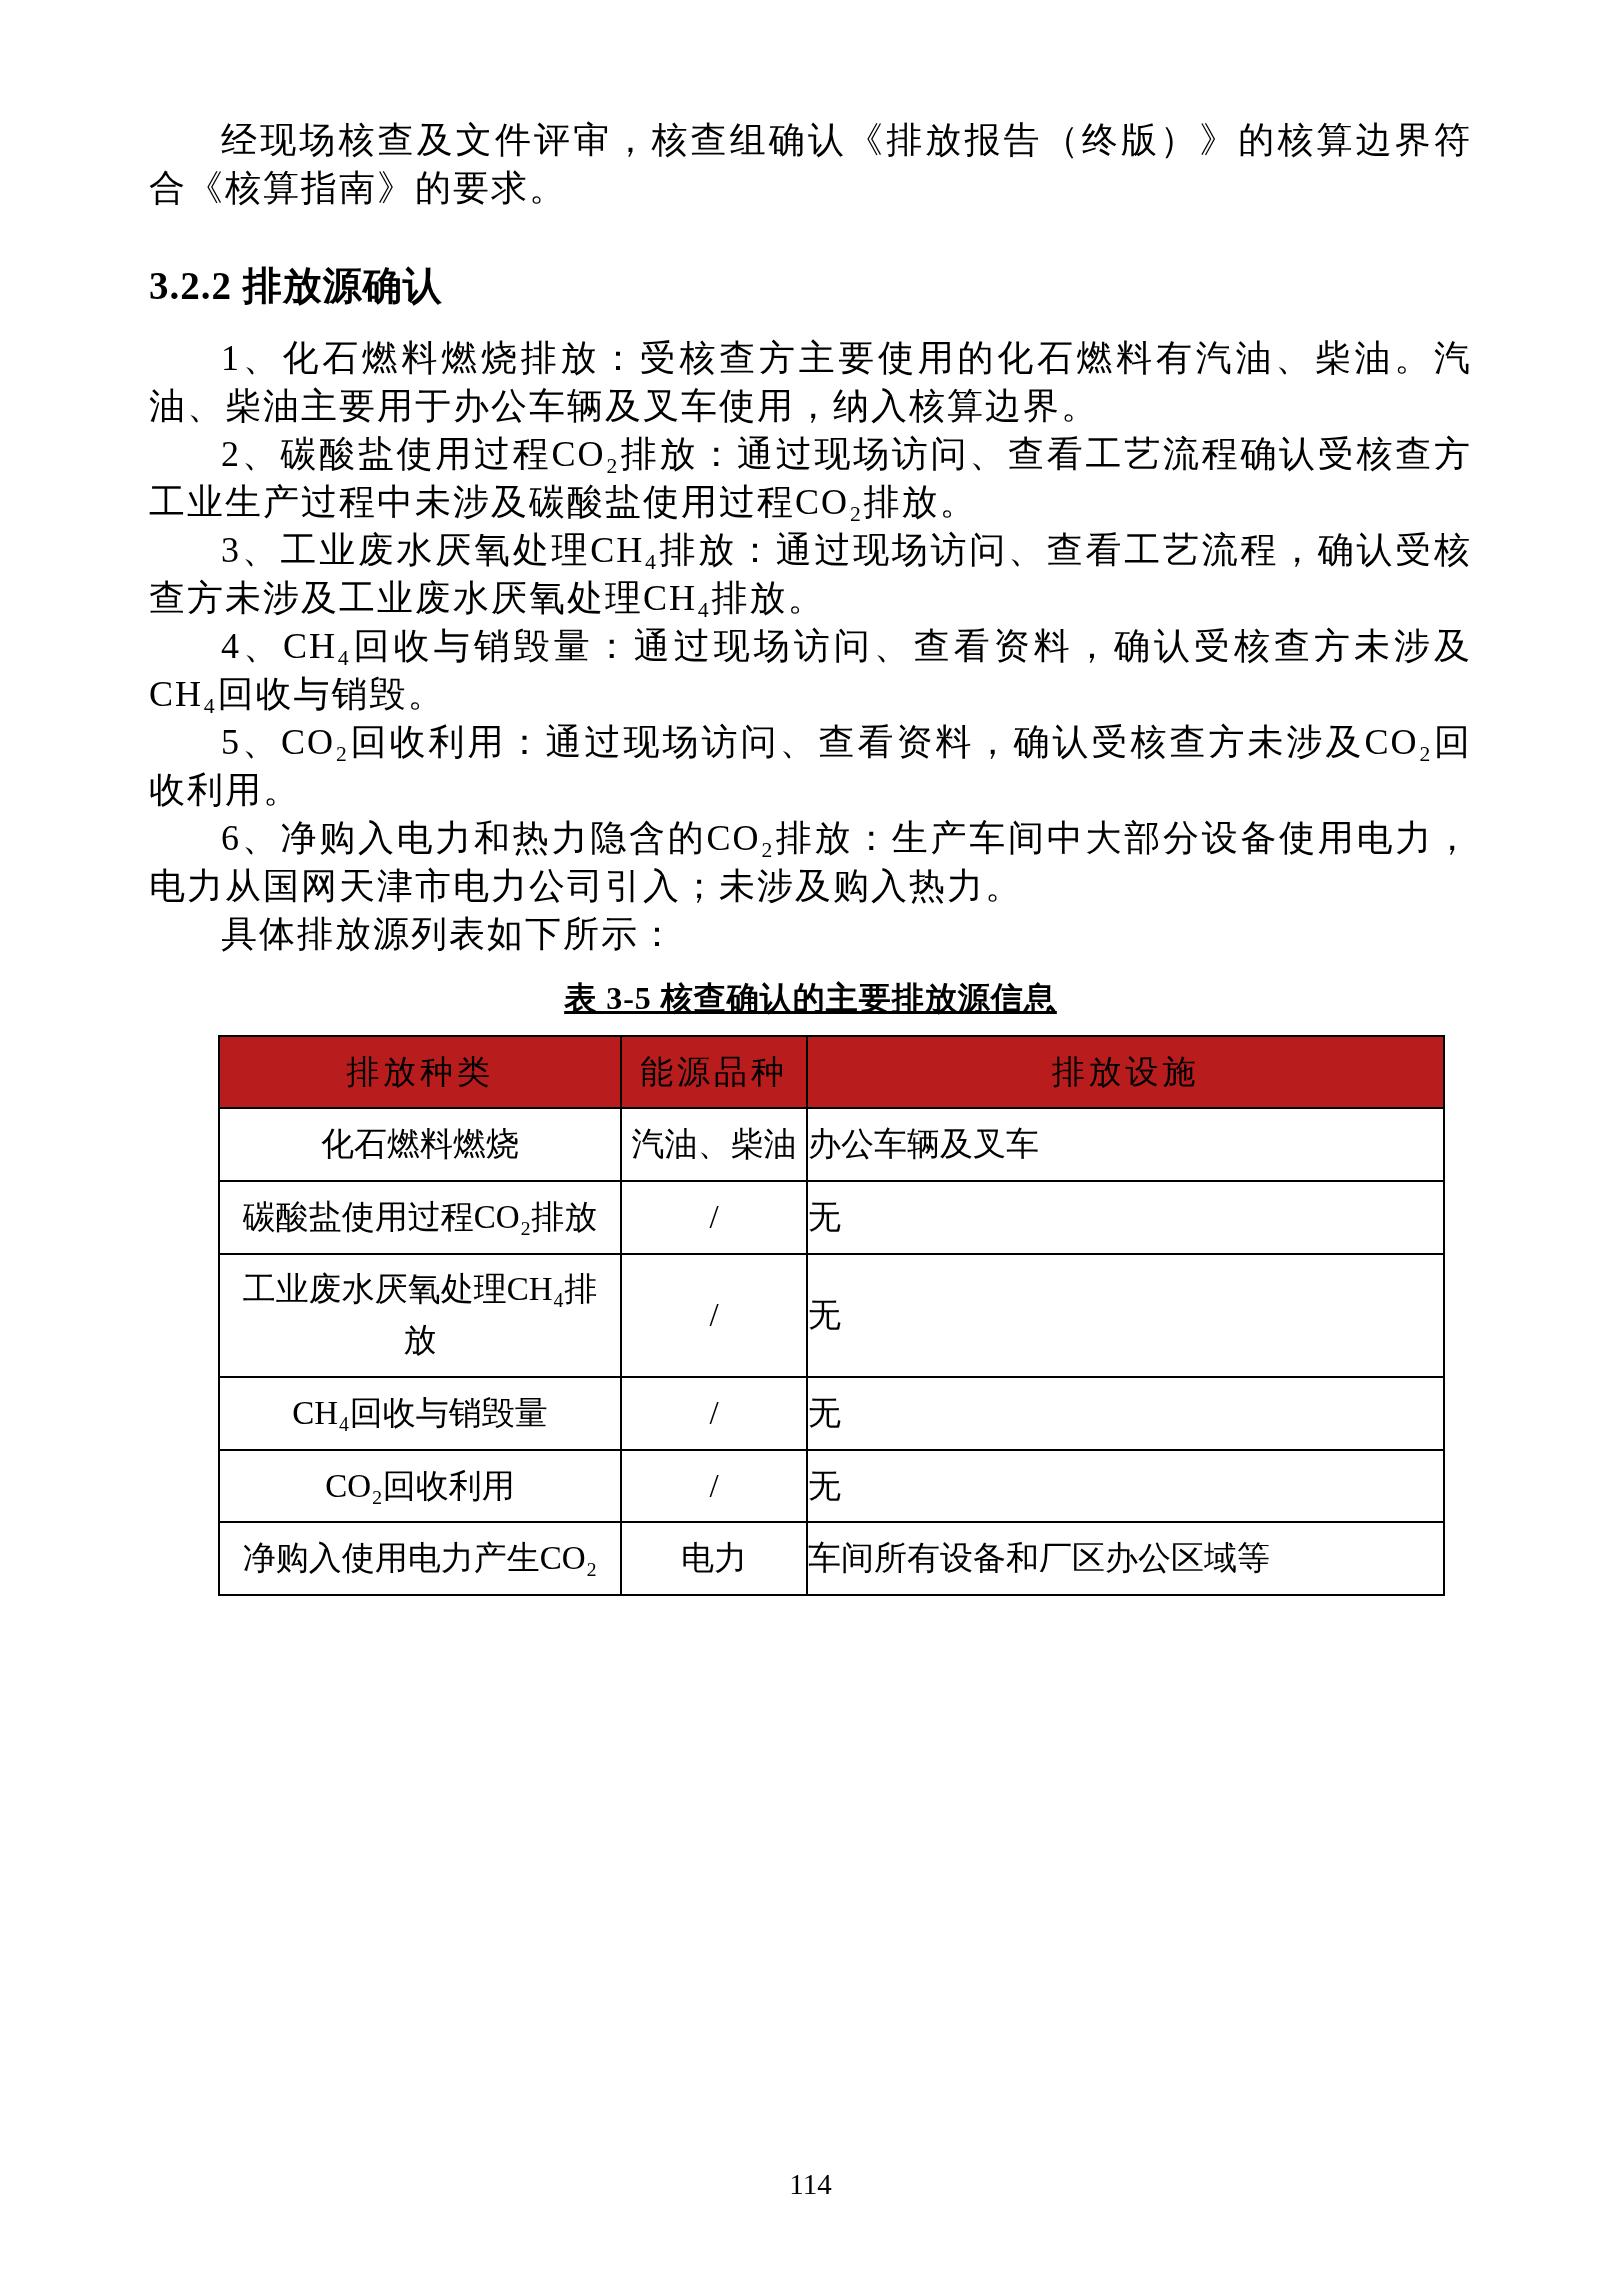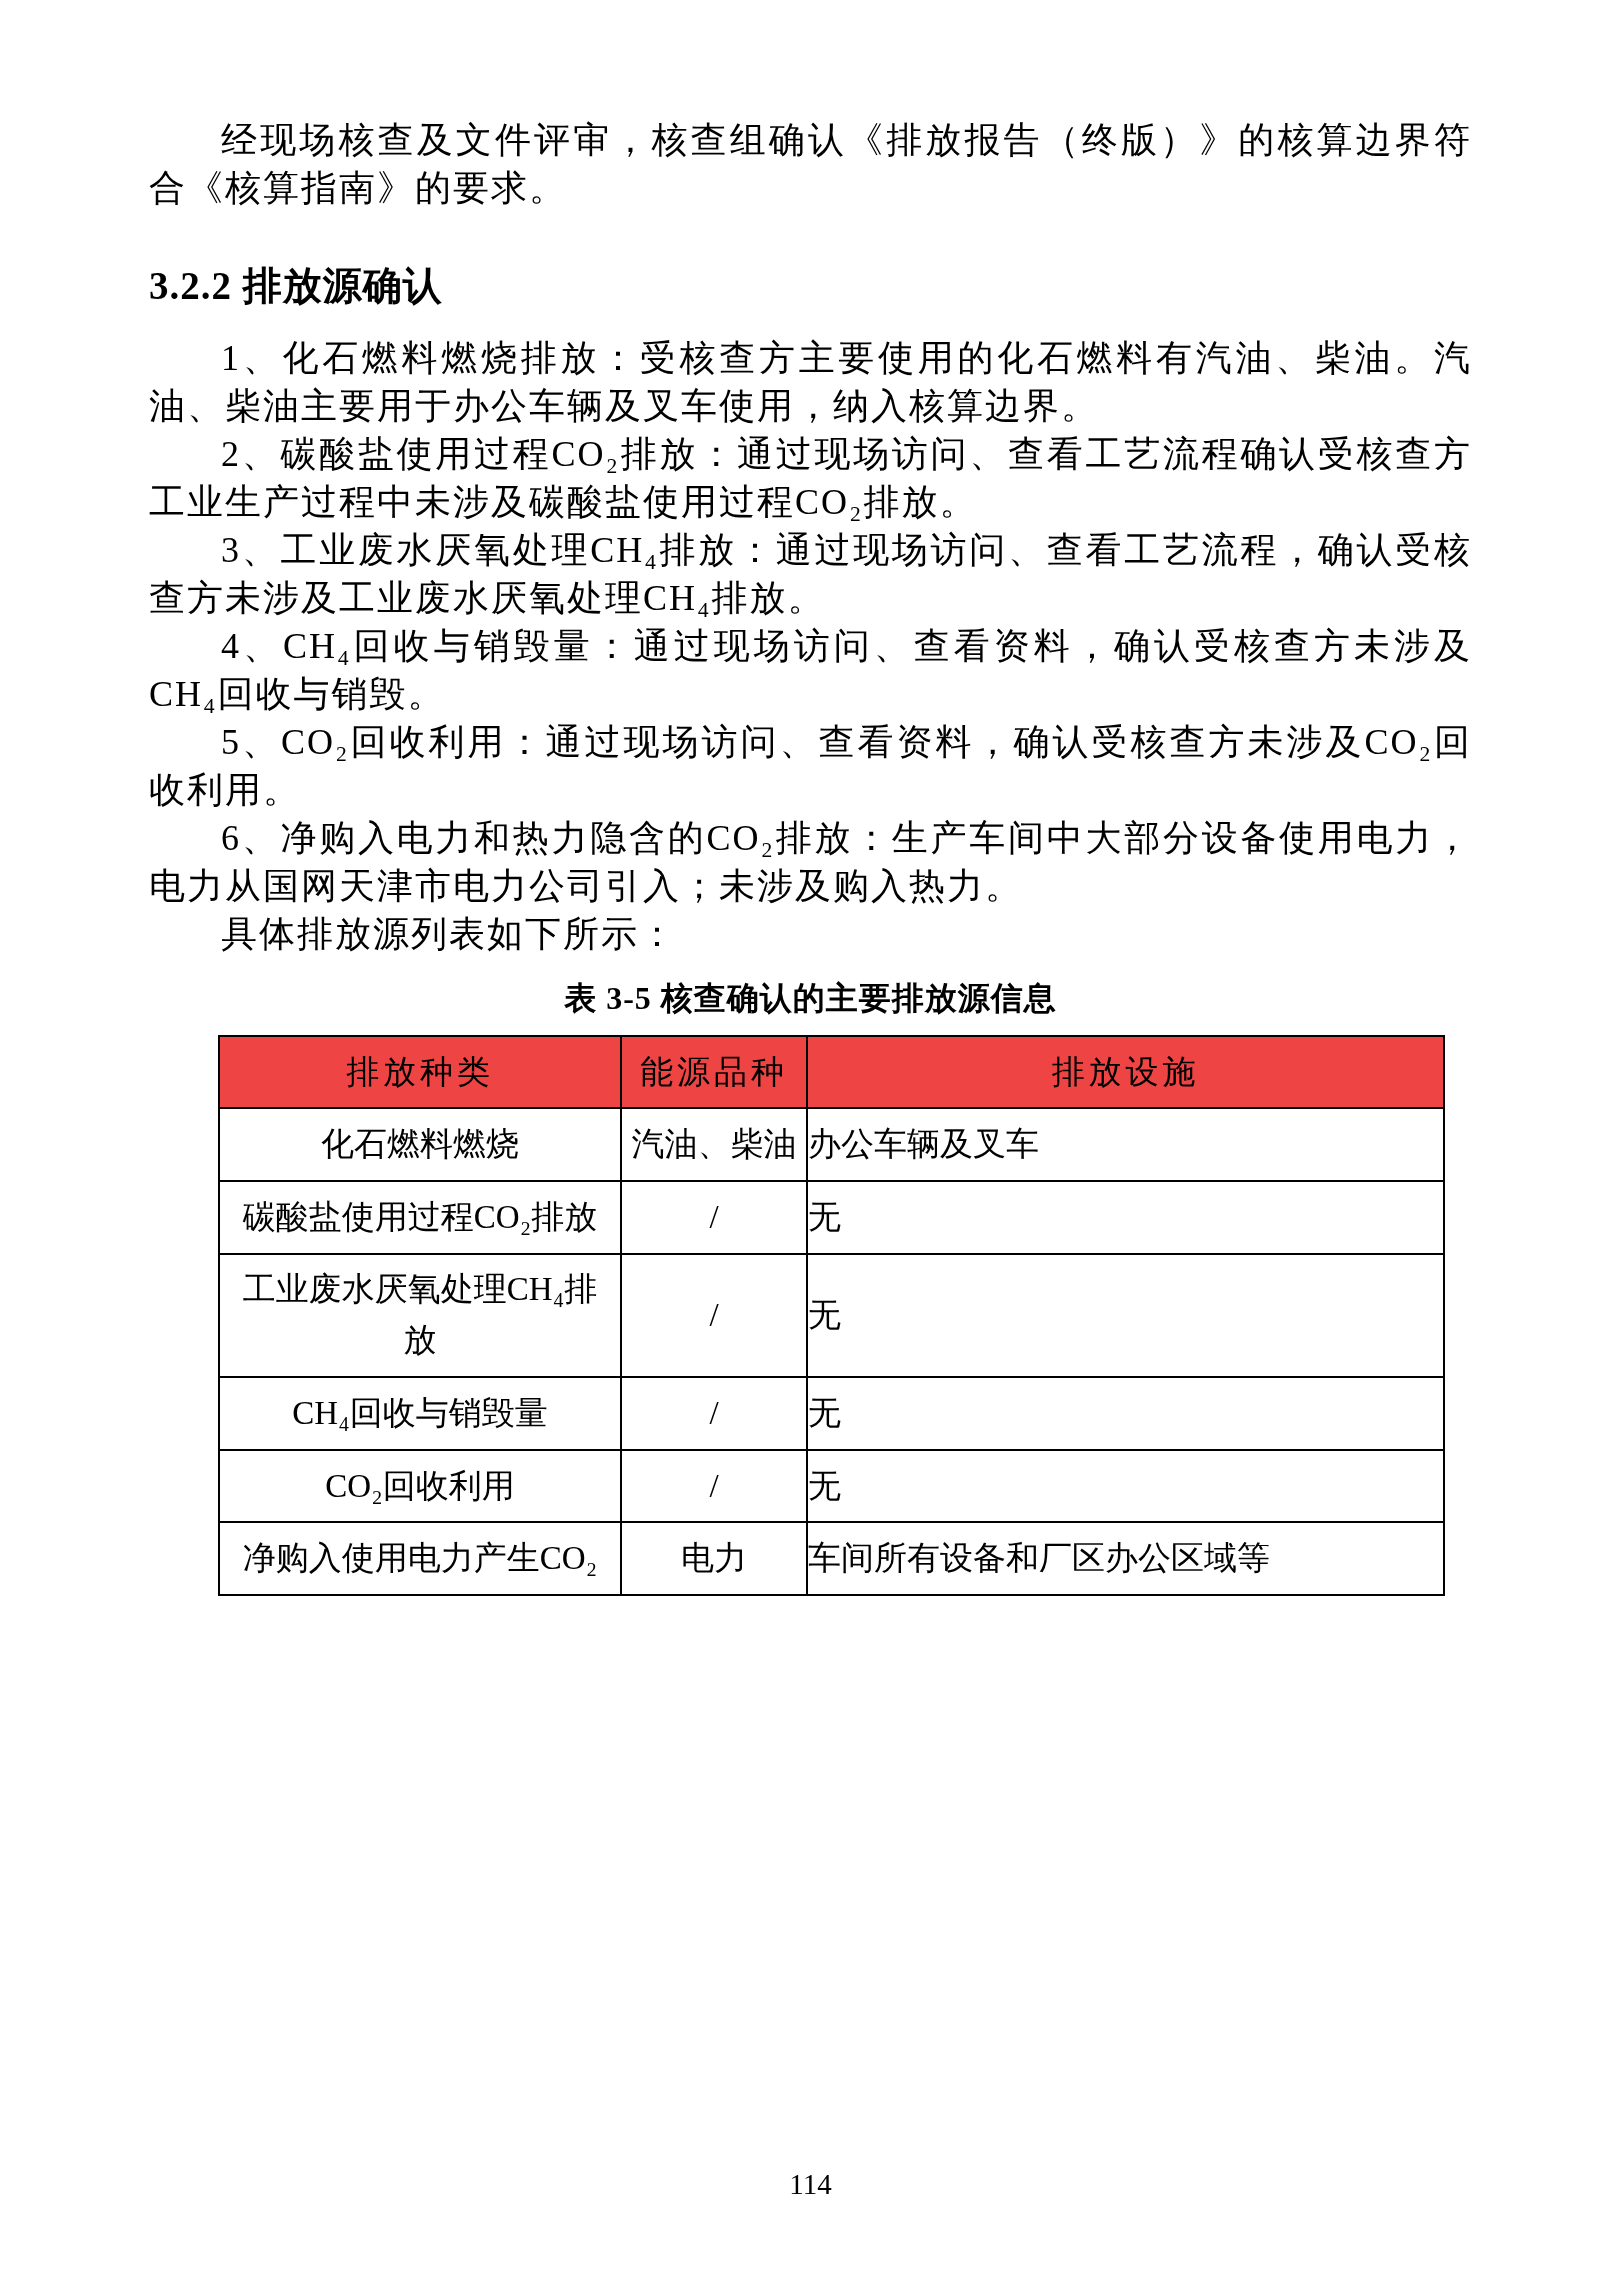--- a/index.html
+++ b/index.html
@@ -31,41 +31,42 @@
     line-height: 57px;
     font-weight: bold;
     letter-spacing: 1px;
   }
   .table-caption {
     margin: 19.6px 0 13.7px 0;
     text-align: center;
     font-weight: bold;
     font-size: 32px;
     letter-spacing: 1px;
+    text-decoration: underline;
   }
   table.emission-table {
     border-collapse: collapse;
     table-layout: fixed;
     width: 1225px;
     margin-left: 69px;
     border: 2.9px solid #000;
   }
   .emission-table col.c1 { width: 402px; }
   .emission-table col.c2 { width: 186px; }
   .emission-table col.c3 { width: 637px; }
   .emission-table th, .emission-table td {
     border: 2px solid #000;
     font-size: 33px;
     font-weight: normal;
     padding: 9.8px 7.8px;
     vertical-align: middle;
     line-height: 51px;
   }
   .emission-table thead th {
-    background: #ef4444;
+    background: #b91c1c;
     height: 47px;
     text-align: center;
     letter-spacing: 3.9px;
   }
   .emission-table td { height: 47px; }
   .emission-table td.cell-center { text-align: center; }
   .emission-table td.cell-left { text-align: left; padding-left: 0; }
   .page-number {
     position: absolute;
     bottom: 92px;

